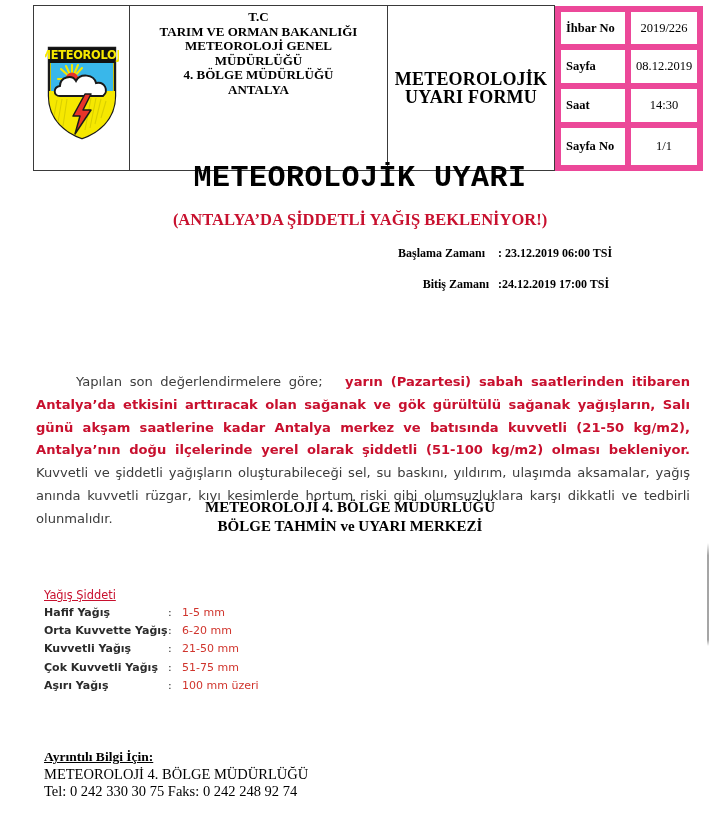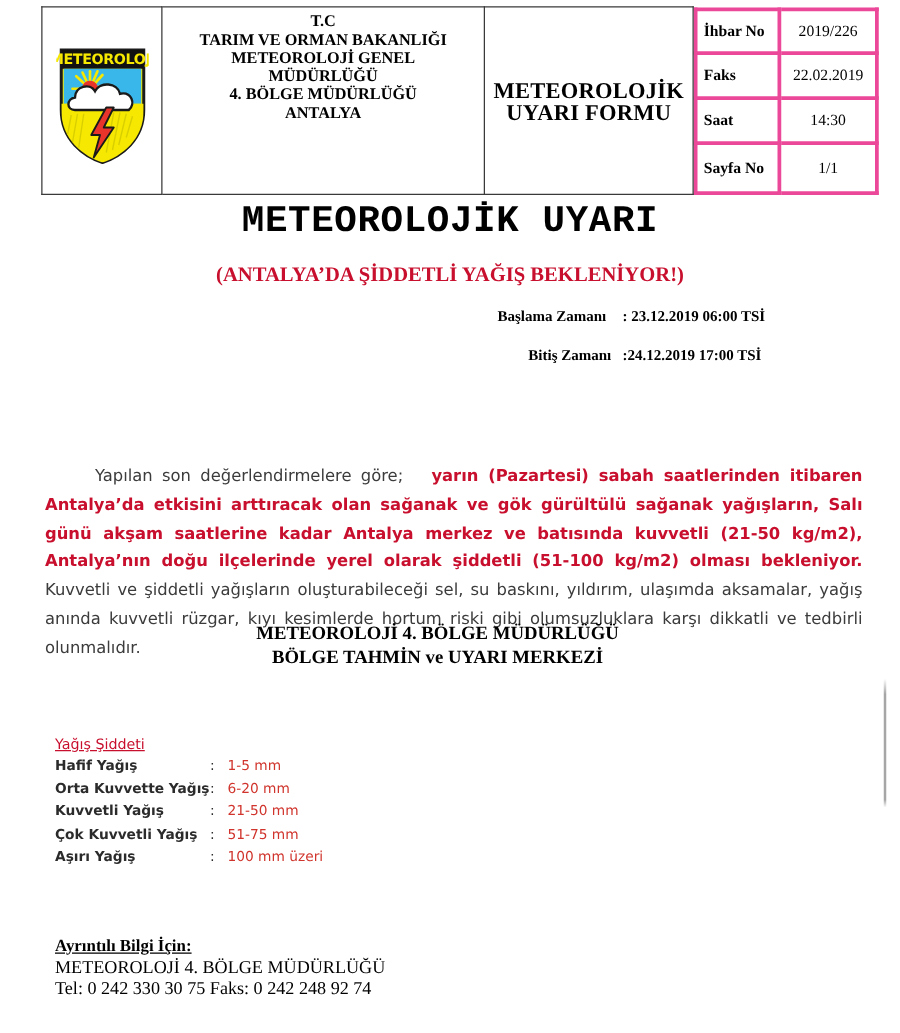--- a/index.html
+++ b/index.html
@@ -56,21 +56,21 @@
   .cell-formtitle .ft-line { display: block; }
 
   .meta-wrap { width: 148px; padding: 0 !important; border: none !important; }
   .meta-table {
     width: 148px;
     height: 123px;
     border-collapse: collapse;
     table-layout: fixed;
   }
   .meta-table td {
-    border: 3px solid #ec4899;
+    border: 6px solid #ec4899;
     font-size: 12.5px;
     line-height: 14px;
     padding: 2px 5px;
     vertical-align: middle;
   }
   .meta-label {
     width: 54px;
     font-weight: bold;
     text-align: left;
   }
@@ -291,22 +291,22 @@
     </td>
 
     <td class="meta-wrap">
       <table class="meta-table">
         <tbody>
               <tr>
           <td class="meta-label">İhbar No</td>
           <td class="meta-value">2019/226</td>
         </tr>
         <tr>
-          <td class="meta-label">Faks</td>
-          <td class="meta-value">22.02.2019</td>
+          <td class="meta-label">Sayfa</td>
+          <td class="meta-value">08.12.2019</td>
         </tr>
         <tr>
           <td class="meta-label">Saat</td>
           <td class="meta-value">14:30</td>
         </tr>
         <tr>
           <td class="meta-label">Sayfa No</td>
           <td class="meta-value">1/1</td>
         </tr>
       </tbody>

